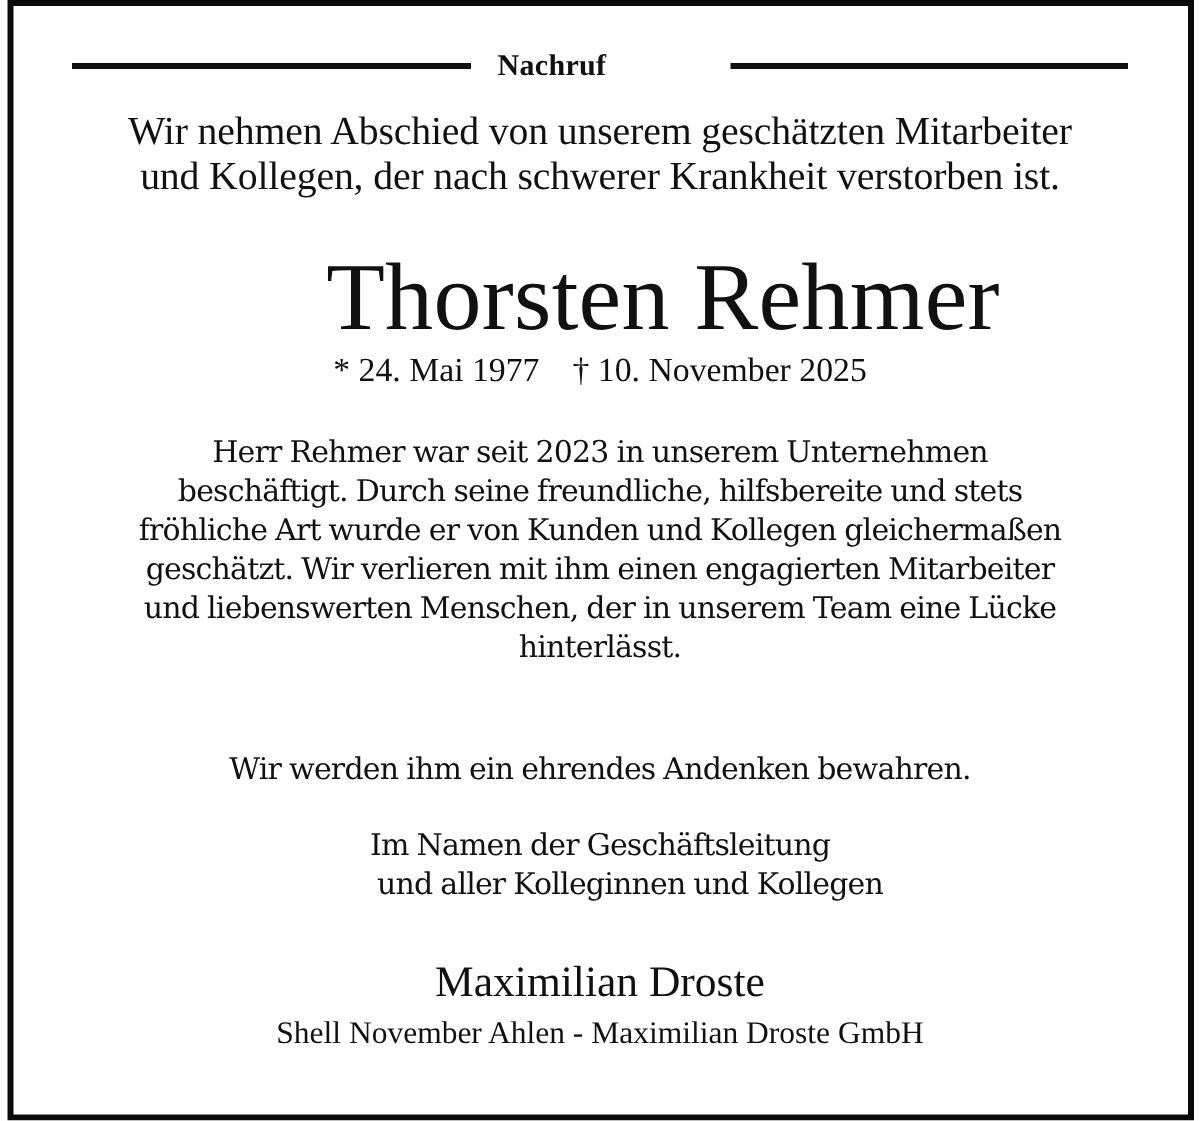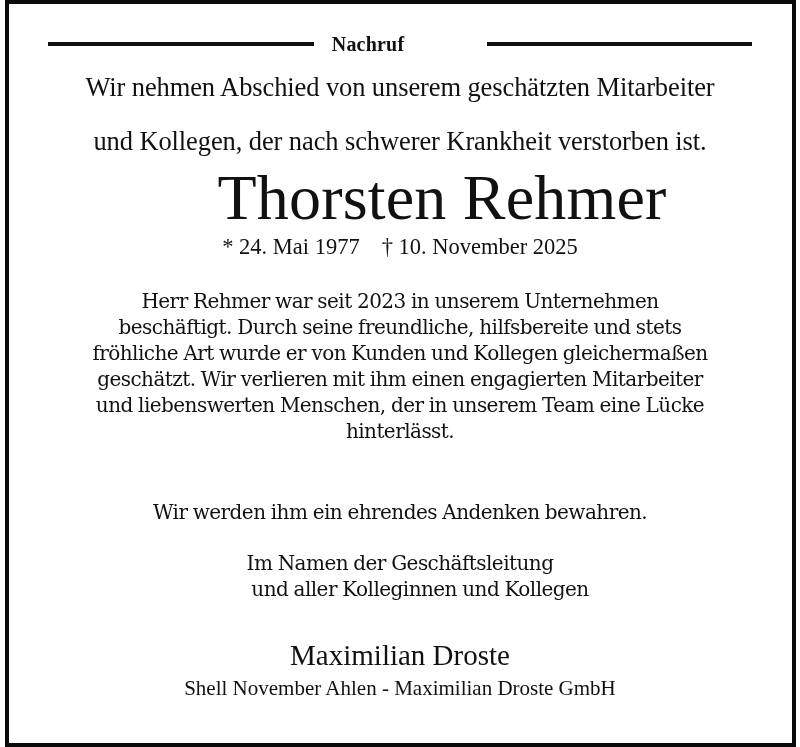--- a/index.html
+++ b/index.html
@@ -92,21 +92,21 @@
 </head>
 <body>
 
 <div class="frame"></div>
 
 <div class="rule left"></div>
 <div class="header-title">Nachruf</div>
 <div class="rule right"></div>
 
 <div class="line intro" style="top:72px;">Wir nehmen Abschied von unserem geschätzten Mitarbeiter</div>
-<div class="line intro" style="top:102px;margin-top:24px;">und Kollegen, der nach schwerer Krankheit verstorben ist.</div>
+<div class="line intro" style="top:102px;">und Kollegen, der nach schwerer Krankheit verstorben ist.</div>
 
 <div class="line name" style="top:163px;margin-left:42px;">Thorsten Rehmer</div>
 
 <div class="line dates" style="top:234px;">
   <span>*</span>
   <span>24. Mai 1977</span><span class="gap"></span><span>†</span>
   <span>10. November 2025</span>
 </div>
 
 <div class="line body-text" style="top:288px;">Herr Rehmer war seit 2023 in unserem Unternehmen</div>

